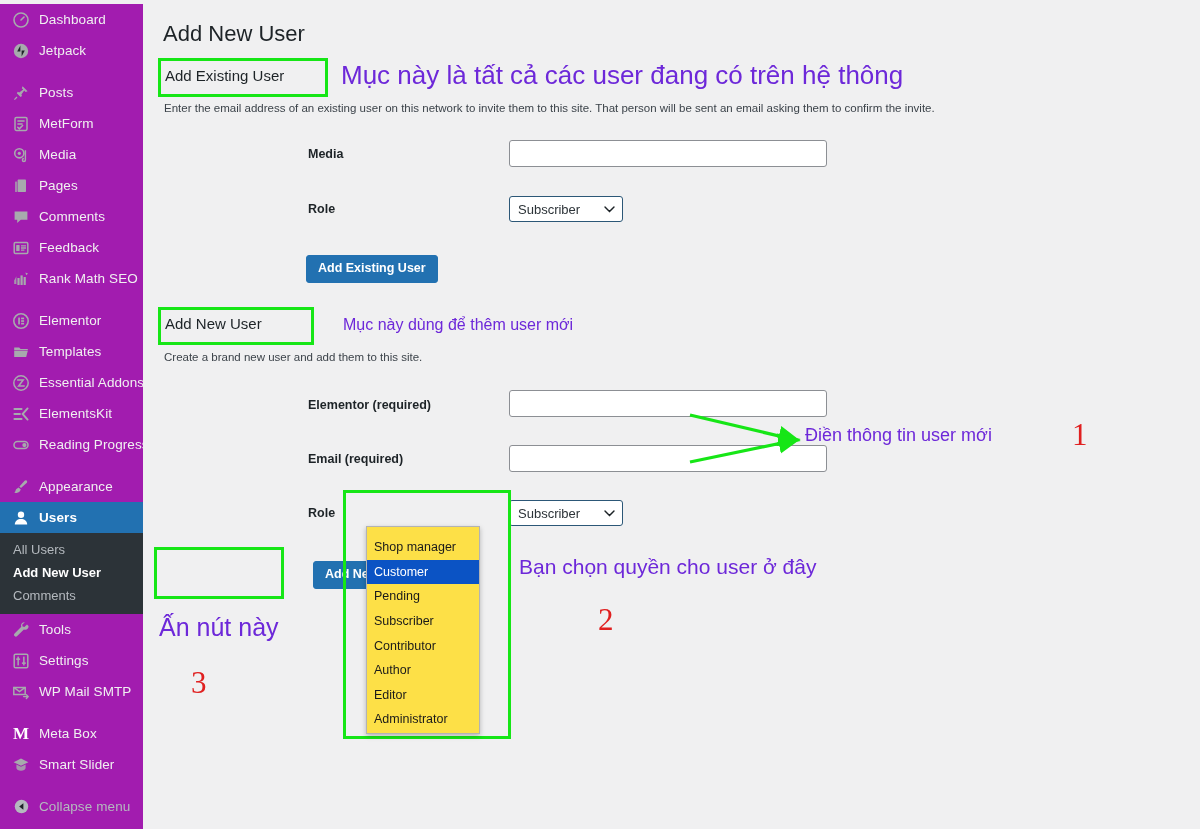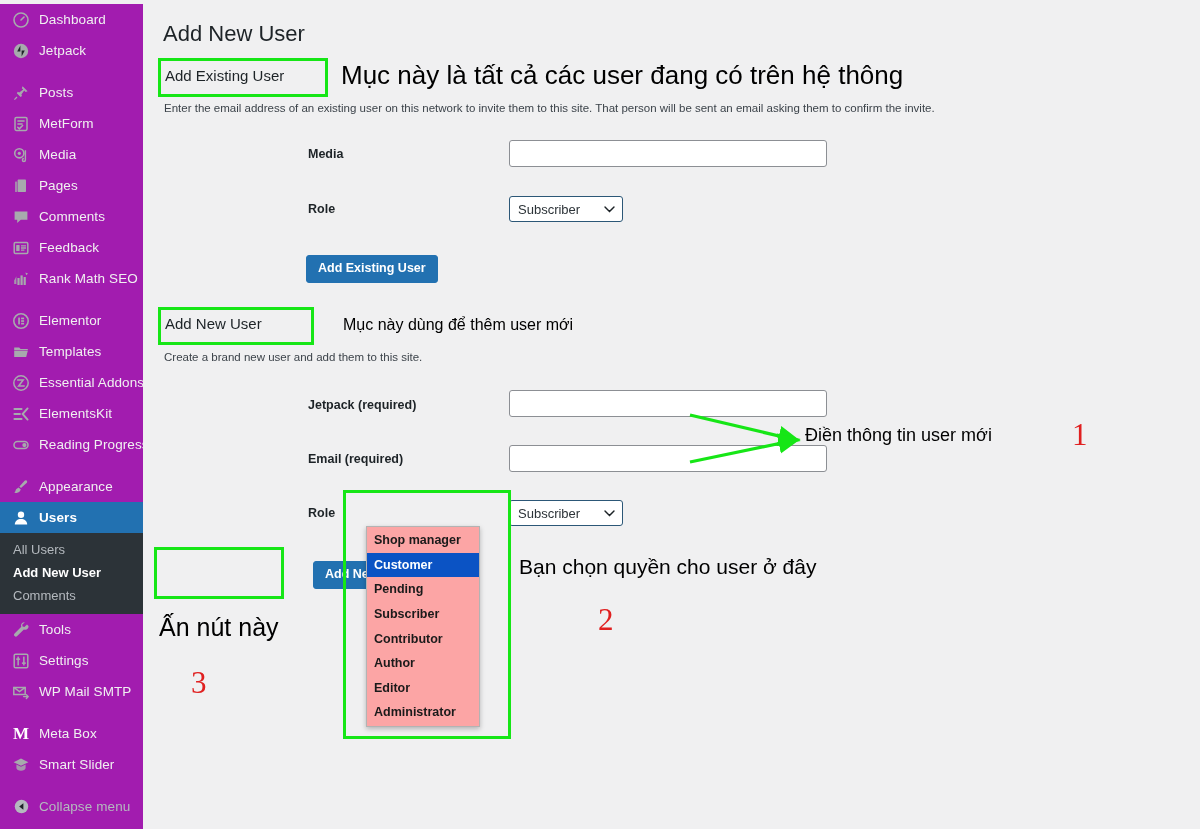--- a/index.html
+++ b/index.html
@@ -172,26 +172,25 @@
     line-height: 1.2;
     white-space: nowrap;
   }
 
   
   #role-options {
     position: absolute;
     left: 366px;
     top: 526px;
     width: 114px;
-    background: #fca5a5;
+    background: #fde047;
     border: 1px solid #b3b3b3;
     box-shadow: 0 2px 5px rgba(0,0,0,0.25);
-    padding: 1px 0 1px 0;
+    padding: 8px 0 1px 0;
     z-index: 40;
-    font-weight: bold;
   }
   .opt {
     height: 24.6px;
     display: flex;
     align-items: center;
     padding-left: 7px;
     font-size: 12.5px;
     color: #1a1a1a;
     cursor: pointer;
     white-space: nowrap;
@@ -203,21 +202,21 @@
 
   
   .hl-box {
     position: absolute;
     border: 3px solid #16e616;
     z-index: 30;
     pointer-events: none;
   }
   .anno-text {
     position: absolute;
-    color: #000000;
+    color: #6d28d9;
     font-family: "Liberation Sans", sans-serif;
     font-weight: 400;
     z-index: 35;
     white-space: nowrap;
   }
   .anno-num {
     position: absolute;
     color: #e02020;
     font-size: 31px;
     font-family: "Liberation Serif", serif;
@@ -476,21 +475,21 @@
           <path d="M1 1 L5.5 5.6 L10 1" stroke="currentColor" stroke-width="1.4" fill="none" stroke-linecap="round"></path>
         </svg>
     </span>
   </div>
 
   <button class="wp-button" style="left:163px; top:255px;">Add Existing User</button>
 
   <h2 class="section-heading" id="heading-add-new">Add New User</h2>
   <p class="section-desc" id="desc-add-new">Create a brand new user and add them to this site.</p>
 
-  <label class="form-label" style="left:165px; top:398px;">Jetpack (required)</label>
+  <label class="form-label" style="left:165px; top:398px;">Elementor (required)</label>
   <input class="text-input" style="left: 366px; top: 390px; width: 318px;" type="text" placeholder="">
 
   <label class="form-label" style="left:165px; top:452px;">Email (required)</label>
   <input class="text-input" style="left: 366px; top: 445px; width: 318px;" type="text" placeholder="">
 
   <label class="form-label" style="left:165px; top:506px;">Role</label>
   <div class="wp-select" style="left:366px; top:500px; width:114px;">
     <span class="sel-label">Subscriber</span>
     <span class="chev">
       <svg width="11" height="7" viewBox="0 0 11 7">

